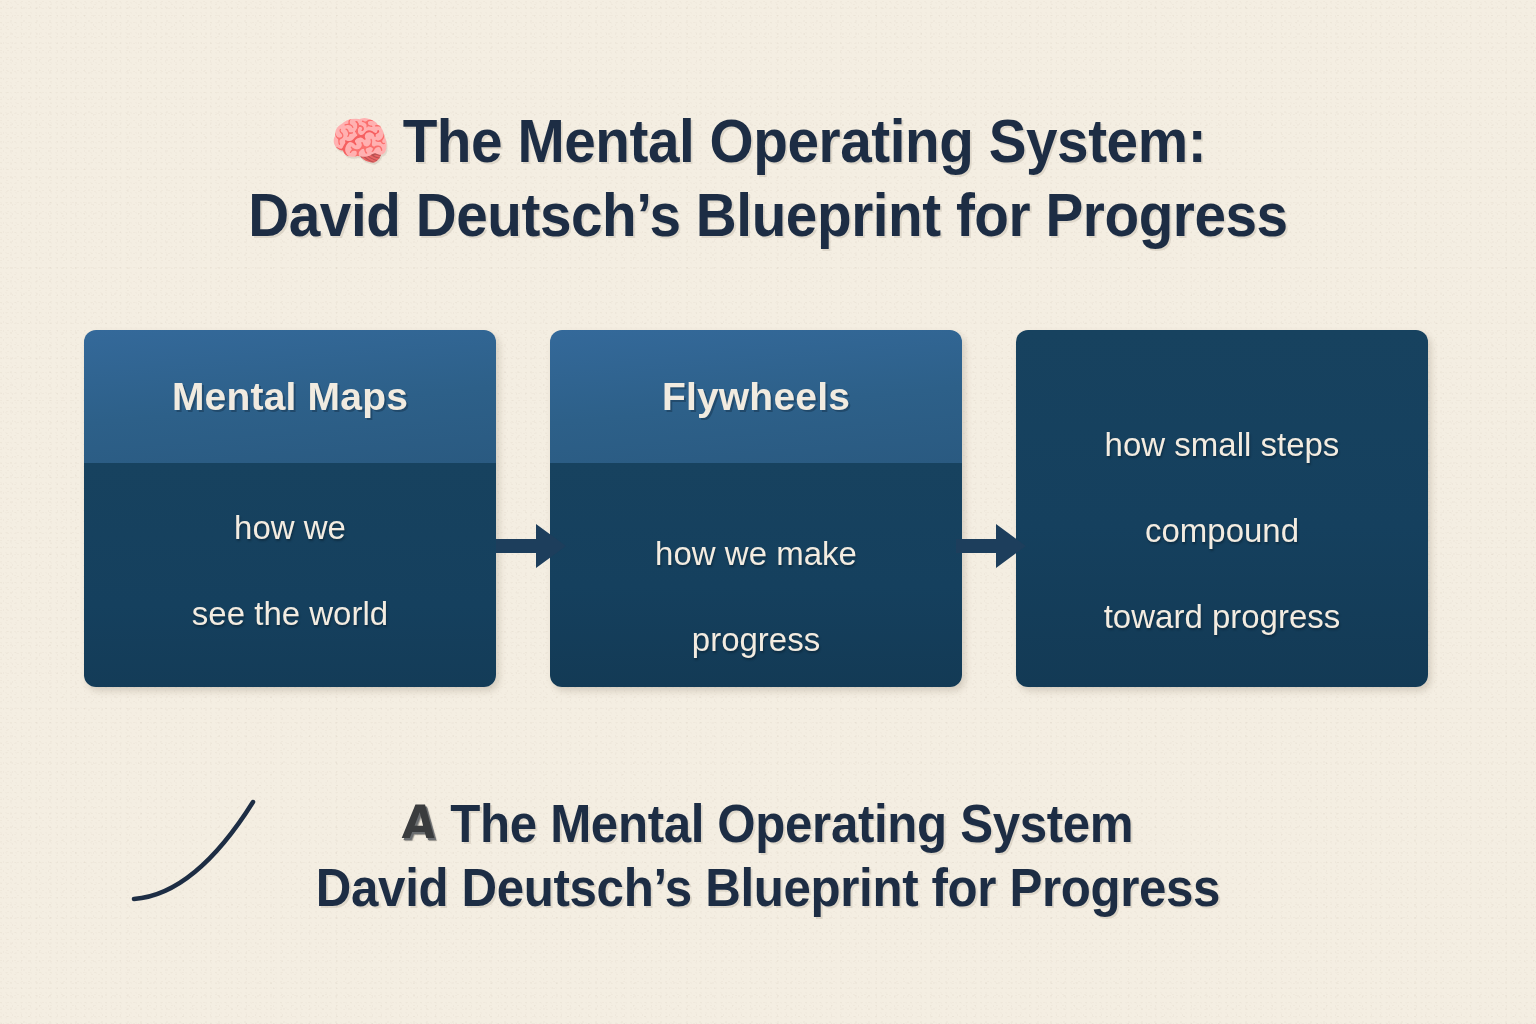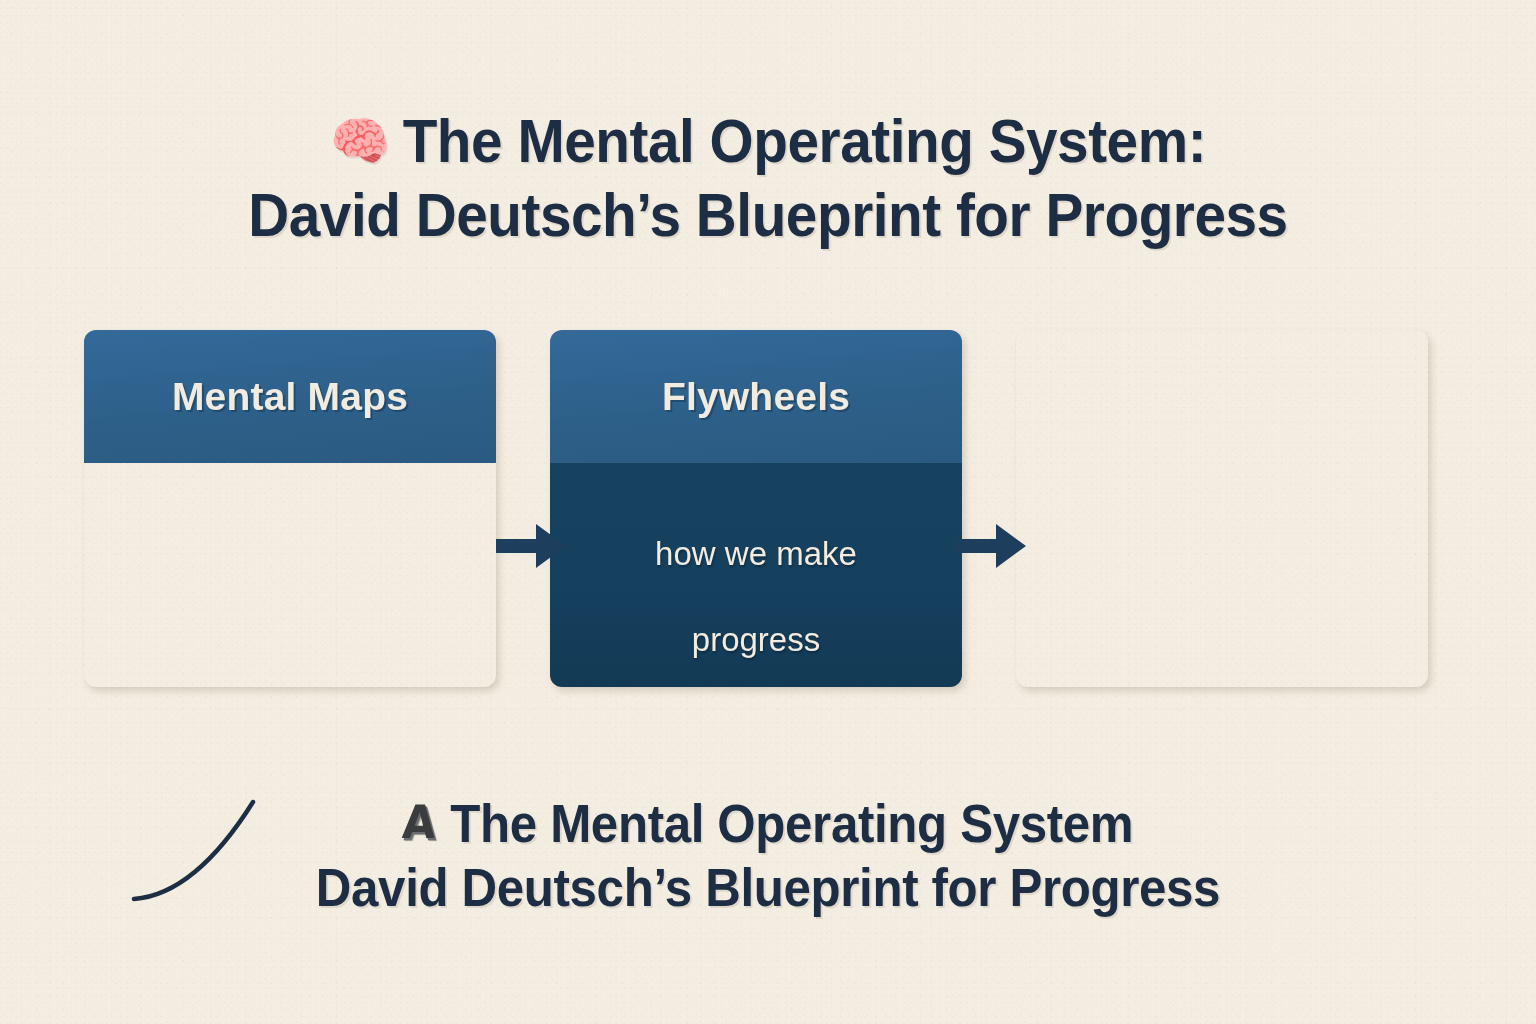--- a/index.html
+++ b/index.html
@@ -200,35 +200,49 @@
     </div>
     <div class="title-line">David Deutsch’s Blueprint for Progress</div>
   </div>
 
   <div class="cards-row">
 
     <div class="card">
       <div class="card-header">
         <div class="card-header-label">Mental Maps</div>
       </div>
+      <div class="card-body">
+        <div class="card-body-text">
+          <span>how we</span><br>
+          <span>see the world</span><br>
+          <span class="em">(schemas/worldview)</span>
+        </div>
+      </div>
     </div>
 
     <div class="card">
       <div class="card-header">
         <div class="card-header-label">Flywheels</div>
       </div>
       <div class="card-body">
         <div class="card-body-text">
           <span>how we make</span><br>
           <span>progress</span>
         </div>
       </div>
     </div>
 
     <div class="card">
+      <div class="card-body">
+        <div class="card-body-text">
+          <span>how small steps</span><br>
+          <span>compound</span><br>
+          <span>toward progress</span>
+        </div>
+      </div>
     </div>
 
   </div>
 
   <div class="arrow arrow-1">
     <svg width="72" height="54" viewBox="0 0 72 54" xmlns="http://www.w3.org/2000/svg">
       <path d="M0 20 L40 20 L40 5 L70 27 L40 49 L40 34 L0 34 Z" fill="#1d3e5c"></path>
     </svg>
   </div>
 

